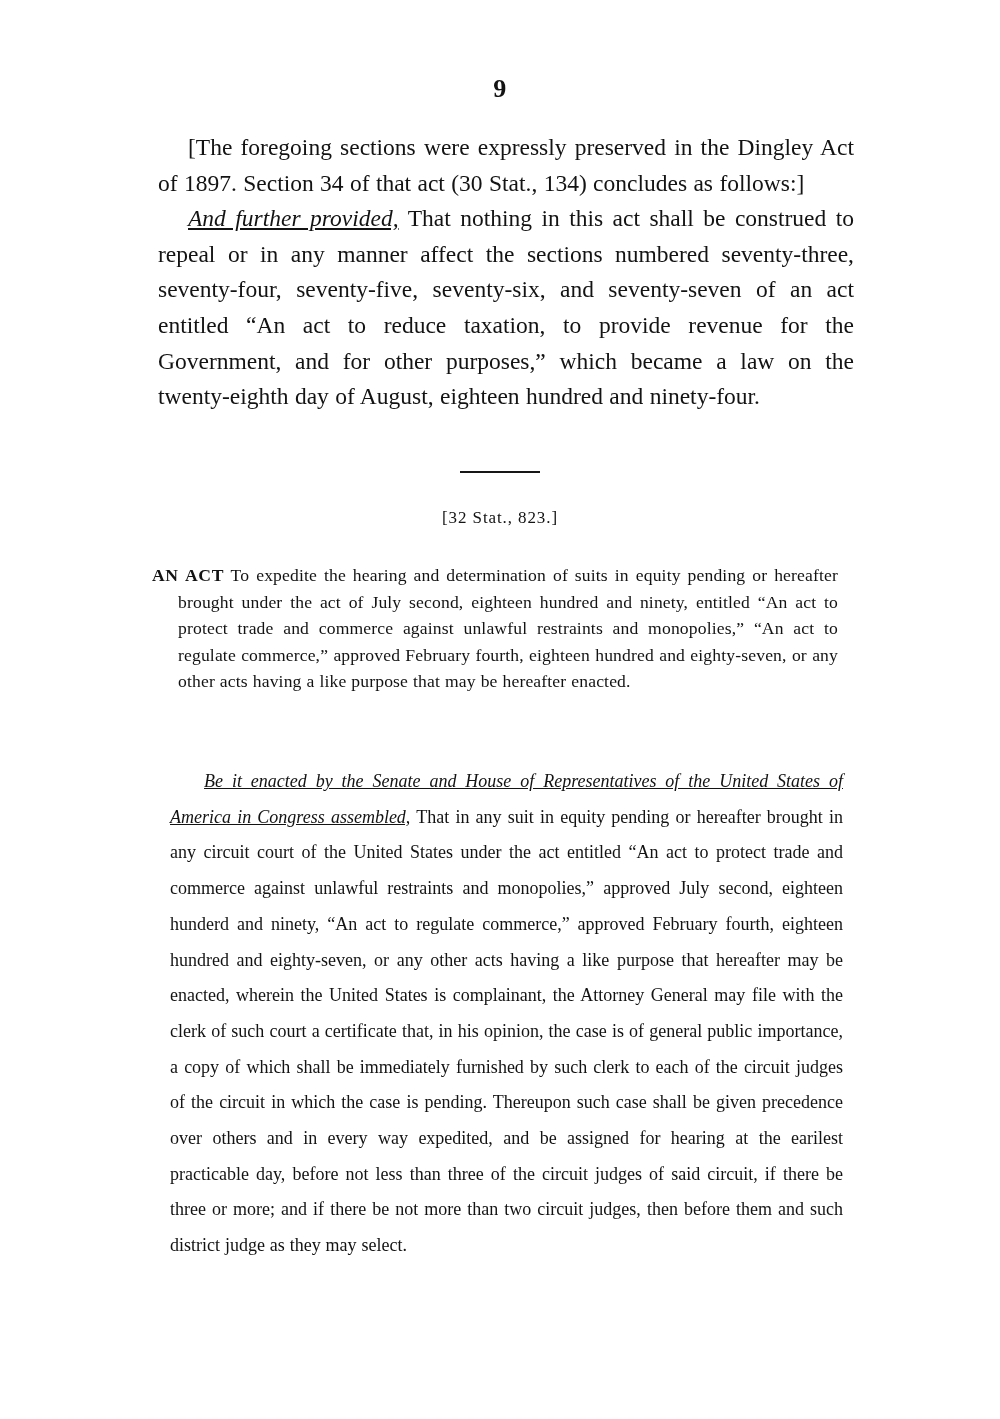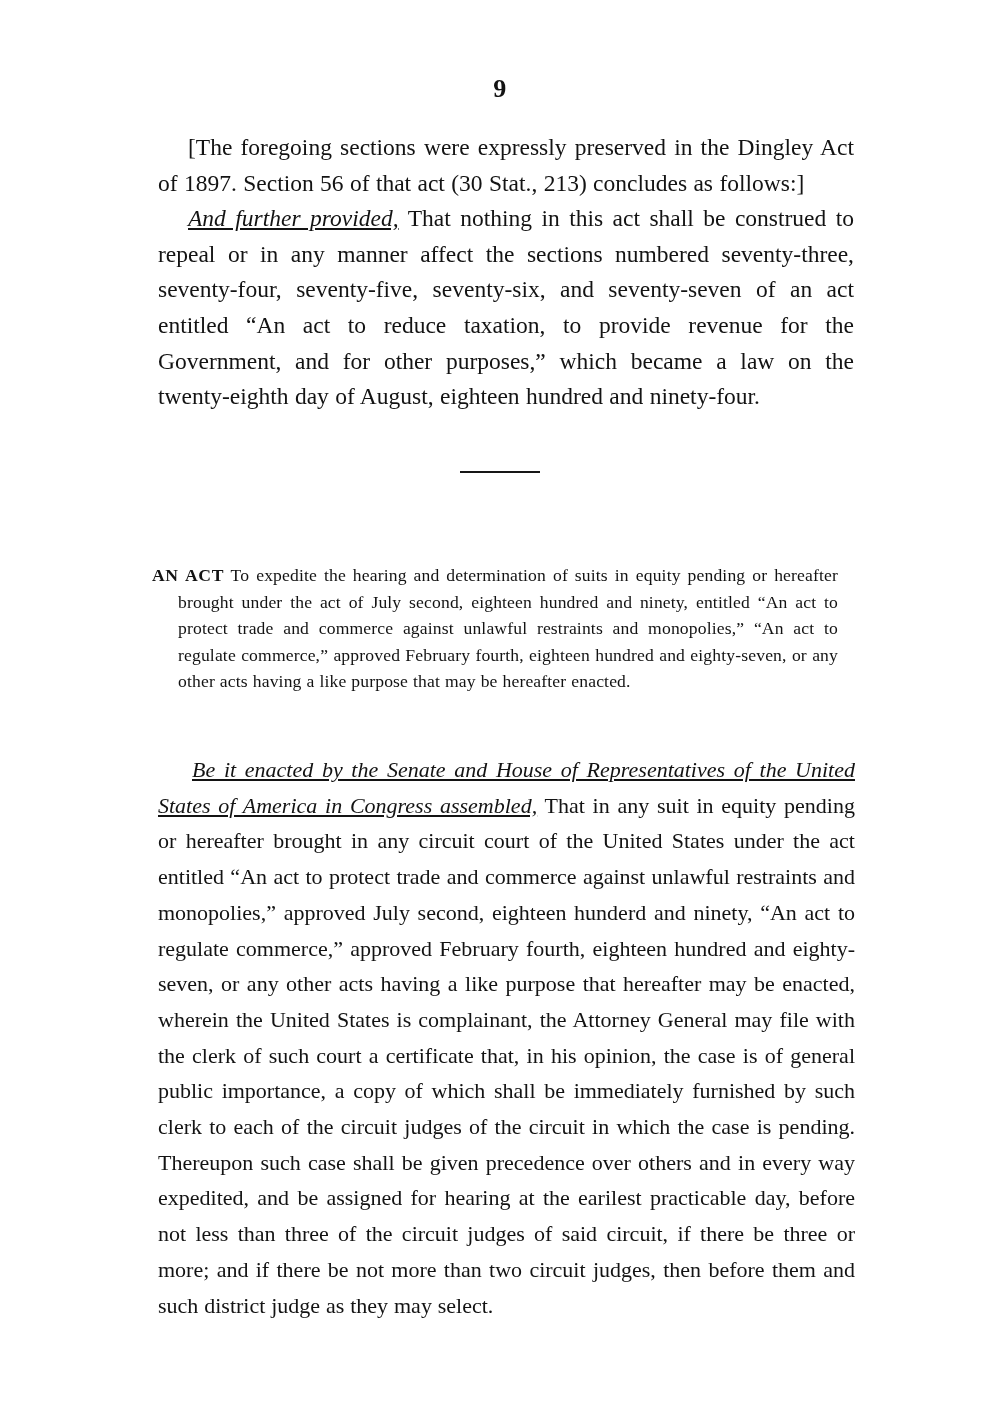--- a/index.html
+++ b/index.html
@@ -109,52 +109,53 @@
   }
 
   
   .enacting {
     position: absolute;
     left: 158px;
     top: 752px;
     width: 697px;
   }
   .enacting p {
-    margin: 0;
-    font-size: 22px;
+    margin: 12px;
+    font-size: 18px;
     line-height: 35.7px;
     text-align: justify;
     text-align-last: left;
     text-indent: 34px;
     hyphens: none;
     -webkit-hyphens: none;
     word-spacing: 0.4px;
   }
 </style>
 </head>
 <body>
 
 <div class="page" style="background: rgb(255, 255, 255); color: rgb(19, 19, 19);">
 
   <div class="page-number">9</div>
 
   <div class="column">
 
-    <p class="body">[The foregoing sections were expressly preserved in the Dingley Act of 1897.  Section 56 of that act (30 Stat., 213) concludes as follows:]</p>
+    <p class="body">[The foregoing sections were expressly preserved in the Dingley Act of 1897.  Section 34 of that act (30 Stat., 134) concludes as follows:]</p>
 
     <p class="body">
       <span class="ital">And further provided,</span><span> That nothing in this act shall be construed to repeal or in any manner affect the sections numbered seventy-three, seventy-four, seventy-five, seventy-six, and seventy-seven of an act entitled “An act to reduce taxation, to provide revenue for the Government, and for other purposes,” which became a law on the twenty-eighth day of August, eighteen hundred and ninety-four.</span>
     </p>
 
   </div>
 
   <div class="rule-wrap">
     <span class="rule" style="width: 80px;"></span>
   </div>
 
+  <div class="citation">[32 Stat., 823.]</div>
 
   <div class="act-block">
     <span class="act-lead">AN ACT</span><span> To expedite the hearing and determination of suits in equity pending or hereafter brought under the act of July second, eighteen hundred and ninety, entitled “An act to protect trade and commerce against unlawful restraints and monopolies,” “An act to regulate commerce,” approved February fourth, eighteen hundred and eighty-seven, or any other acts having a like purpose that may be hereafter enacted.</span>
   </div>
 
   <div class="enacting">
     <p>
       <span class="ital">Be it enacted by the Senate and House of Representatives of the United States of America in Congress assembled,</span><span> That in  any suit in equity pending or hereafter brought in any circuit court of the United States under the act entitled “An act to protect trade and commerce against unlawful restraints and monopolies,” approved July second, eighteen hunderd and ninety, “An act to regulate commerce,” approved February fourth, eighteen hundred and eighty-seven, or any other acts having a like purpose that hereafter may be enacted, wherein the United States is complainant, the Attorney General may file with the clerk of such court a certificate that, in his opinion, the case is of general public importance, a copy of which shall be immediately furnished by such clerk to each of the circuit judges of the circuit in which the case is pending.  Thereupon such case shall be given precedence over others and in every way expedited, and be assigned for hearing at the earilest practicable day, before not less than three of the circuit judges of said circuit, if there be three or more; and if there be not more than two circuit judges, then before them and such district judge as they may select.</span>
     </p>
   </div>

